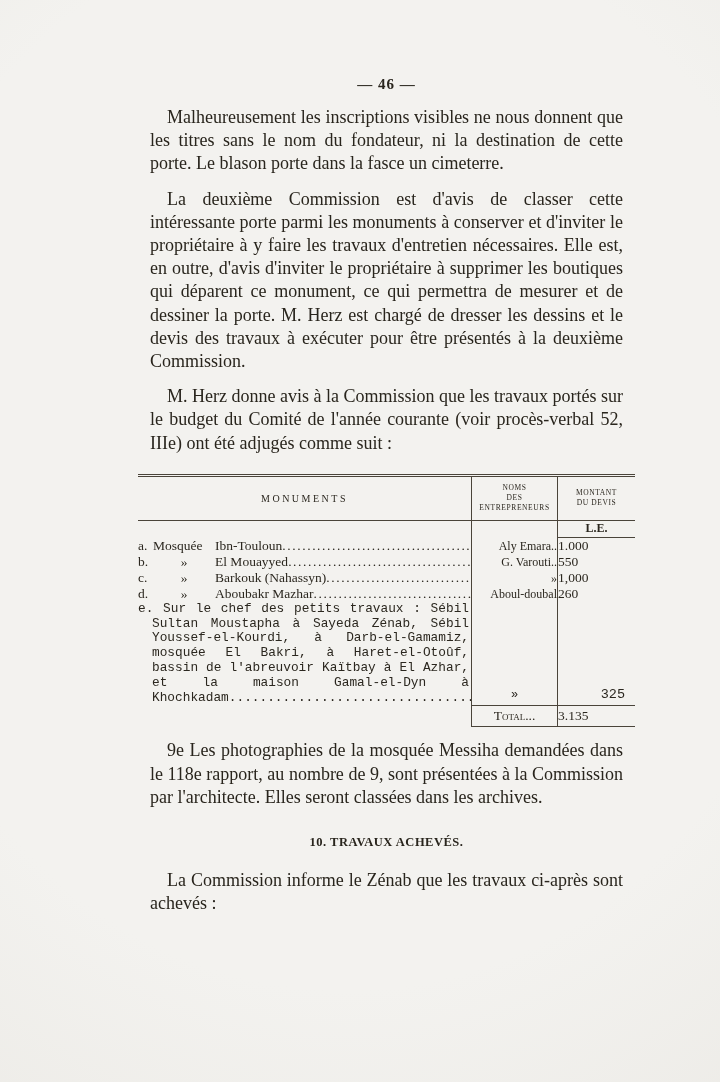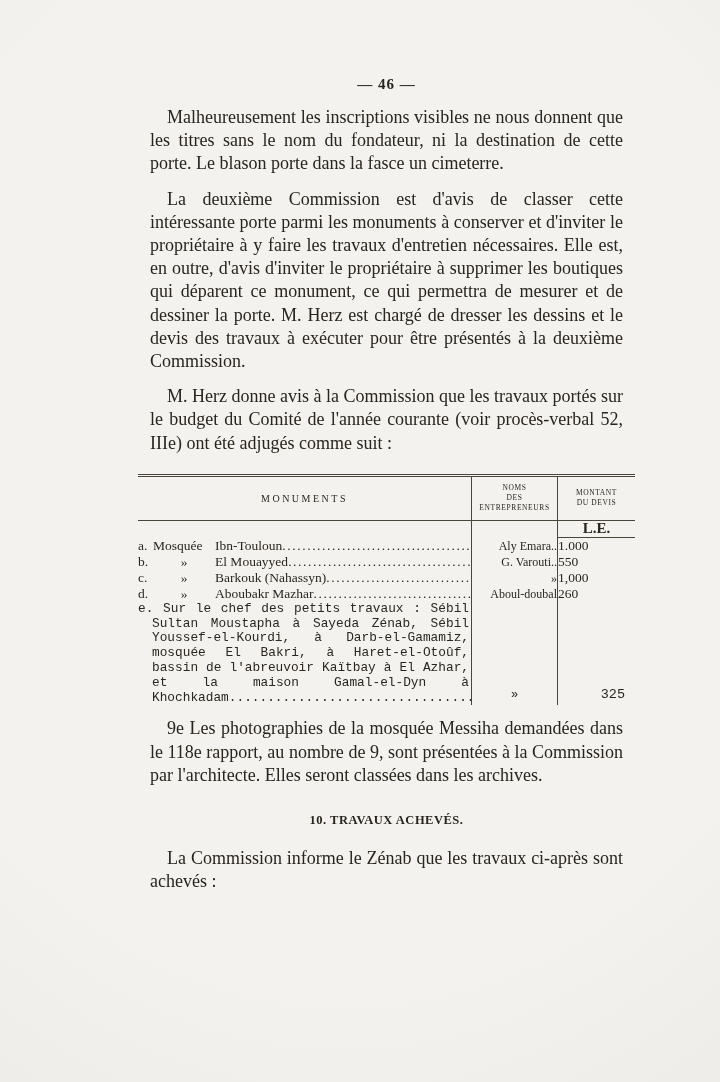--- a/index.html
+++ b/index.html
@@ -32,21 +32,21 @@
   .t-c1 { width: 334px; border-right: 1px solid #4a443a; }
   .t-c2 { width: 86px;  border-right: 1px solid #4a443a; }
   .t-c3 { width: 77px; }
 
   .t-header { border-bottom: 1px solid #4a443a; height: 44px; }
   .th-mon { display: flex; align-items: center; justify-content: center; font-size: 10px; letter-spacing: 2.5px; }
   .th-small { display: flex; flex-direction: column; align-items: center; justify-content: center;
               font-size: 7.5px; letter-spacing: 0.6px; line-height: 10px; }
 
   .t-sub { height: 17px; }
-  .t-sub .t-c3 { border-bottom: 1px solid #4a443a; text-align: center; font-size: 15px; font-weight: bold; line-height: 15px; }
+  .t-sub .t-c3 { border-bottom: 1px solid #4a443a; text-align: center; font-size: 12px; font-weight: bold; line-height: 15px; }
 
   .t-brow { height: 16px; }
   .cell-mon { display: flex; align-items: baseline; overflow: hidden; line-height: 16px; }
   .letter { width: 15px; flex: none; }
   .w1 { width: 62px; flex: none; }
   .w1.center { text-align: center; }
   .leader { flex: 1; overflow: hidden; white-space: nowrap; letter-spacing: 1.6px; }
   .leader::after { content: "..................................................................................."; }
   .cell-ent { text-align: right; font-size: 12px; line-height: 16px; }
   .cell-amt { text-align: left; padding-right: 10px; line-height: 16px; }
@@ -144,20 +144,25 @@
         <div class="t-c2 cell-ent">Aboul-doubal</div>
         <div class="t-c3 cell-amt">260</div>
       </div>
 
       <div class="t-row t-rowe">
         <div class="t-c1 etext">e. Sur le chef des petits travaux : Sébil Sultan Moustapha à Sayeda Zénab, Sébil Youssef-el-Kourdi, à Darb-el-Gamamiz, mosquée El Bakri, à Haret-el-Otoûf, bassin de l'abreuvoir Kaïtbay à El Azhar, et la maison Gamal-el-Dyn à Khochkadam.....................................................</div>
         <div class="t-c2 cell-ent bottom">»</div>
         <div class="t-c3 cell-amt bottom">325</div>
       </div>
 
+      <div class="t-row t-total">
+        <div class="t-c1"></div>
+        <div class="t-c2">Total...</div>
+        <div class="t-c3 cell-amt">3.135</div>
+      </div>
     </div>
 
     <p class="para indent">9e Les photographies de la mosquée Messiha demandées dans le 118e rapport, au nombre de 9, sont présentées à la Commission par l'architecte. Elles seront classées dans les archives.</p>
 
     <h2 class="section-heading">10. TRAVAUX ACHEVÉS.</h2>
 
     <p class="para indent">La Commission informe le Zénab que les travaux ci-après sont achevés :</p>
 
   </div>
 </div>

